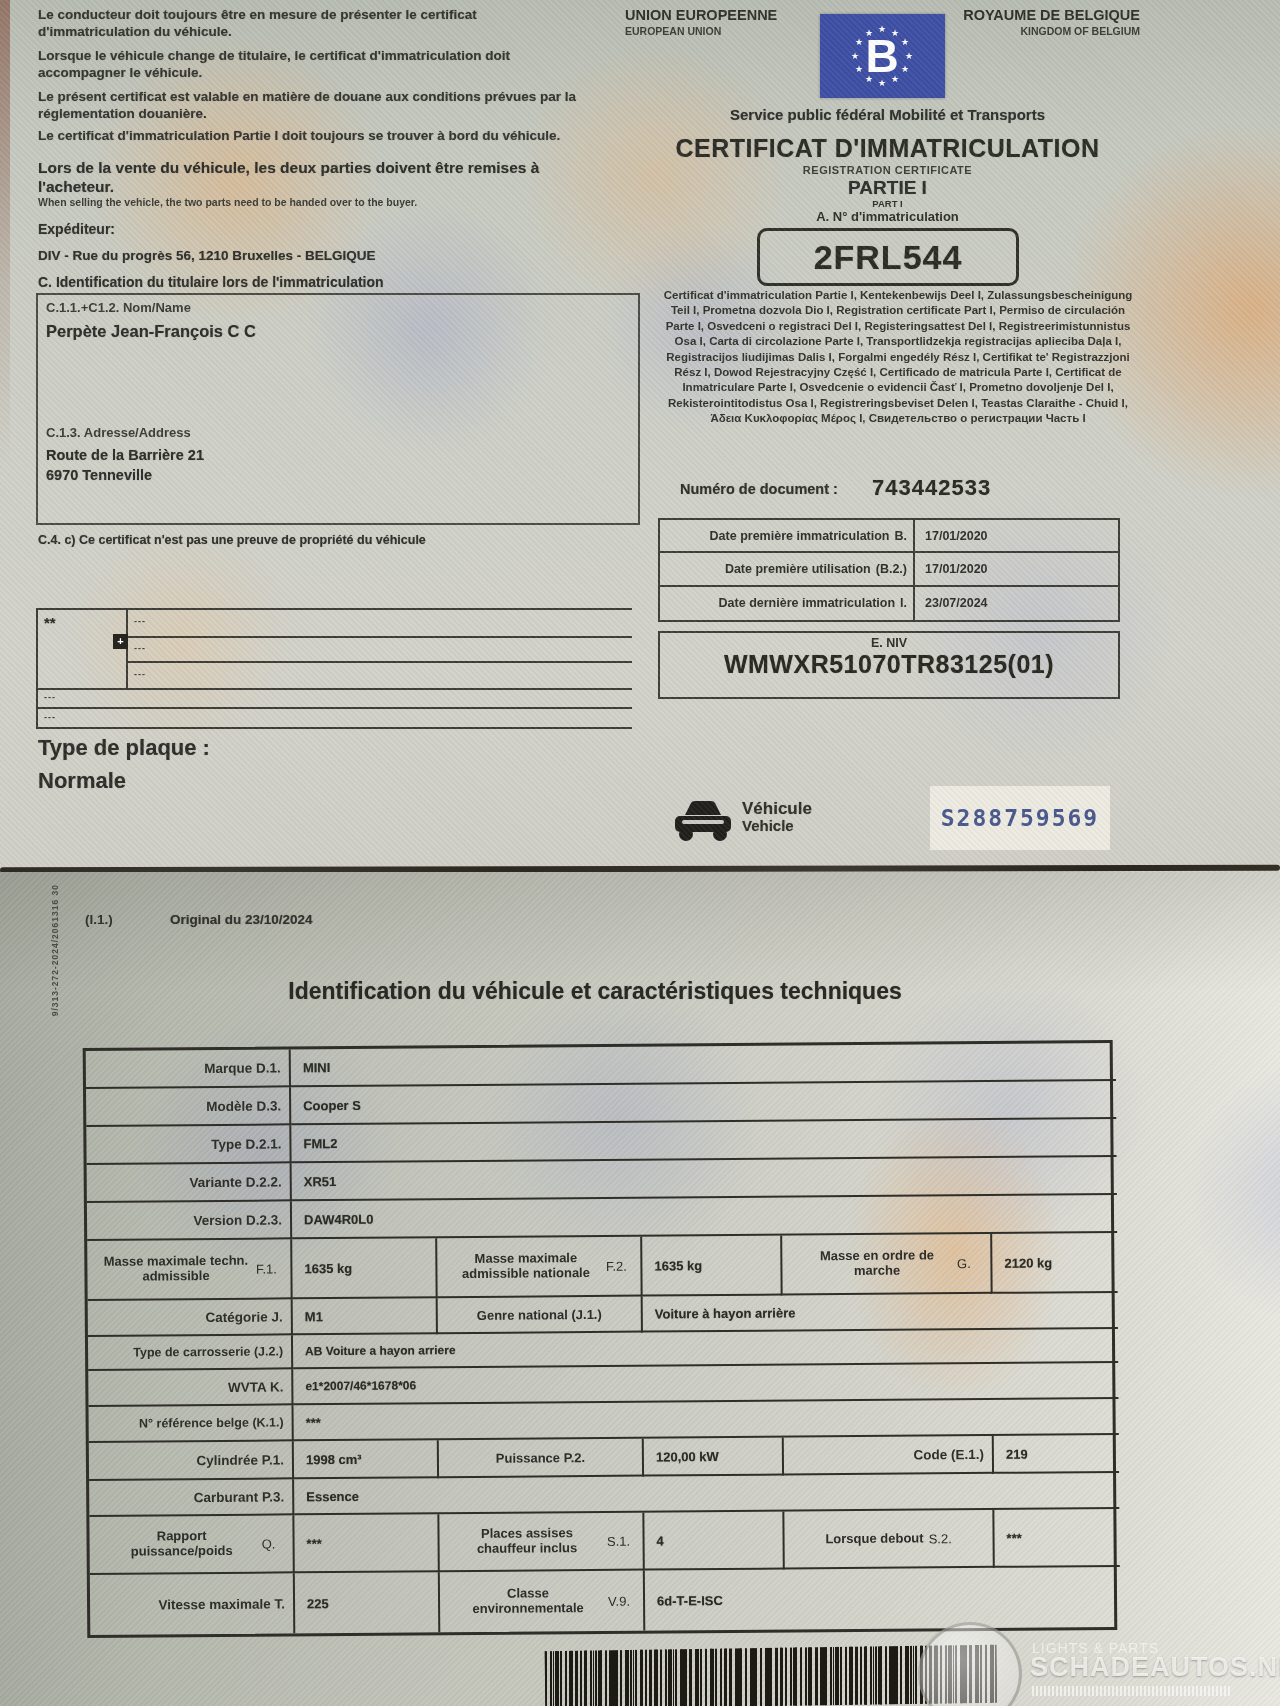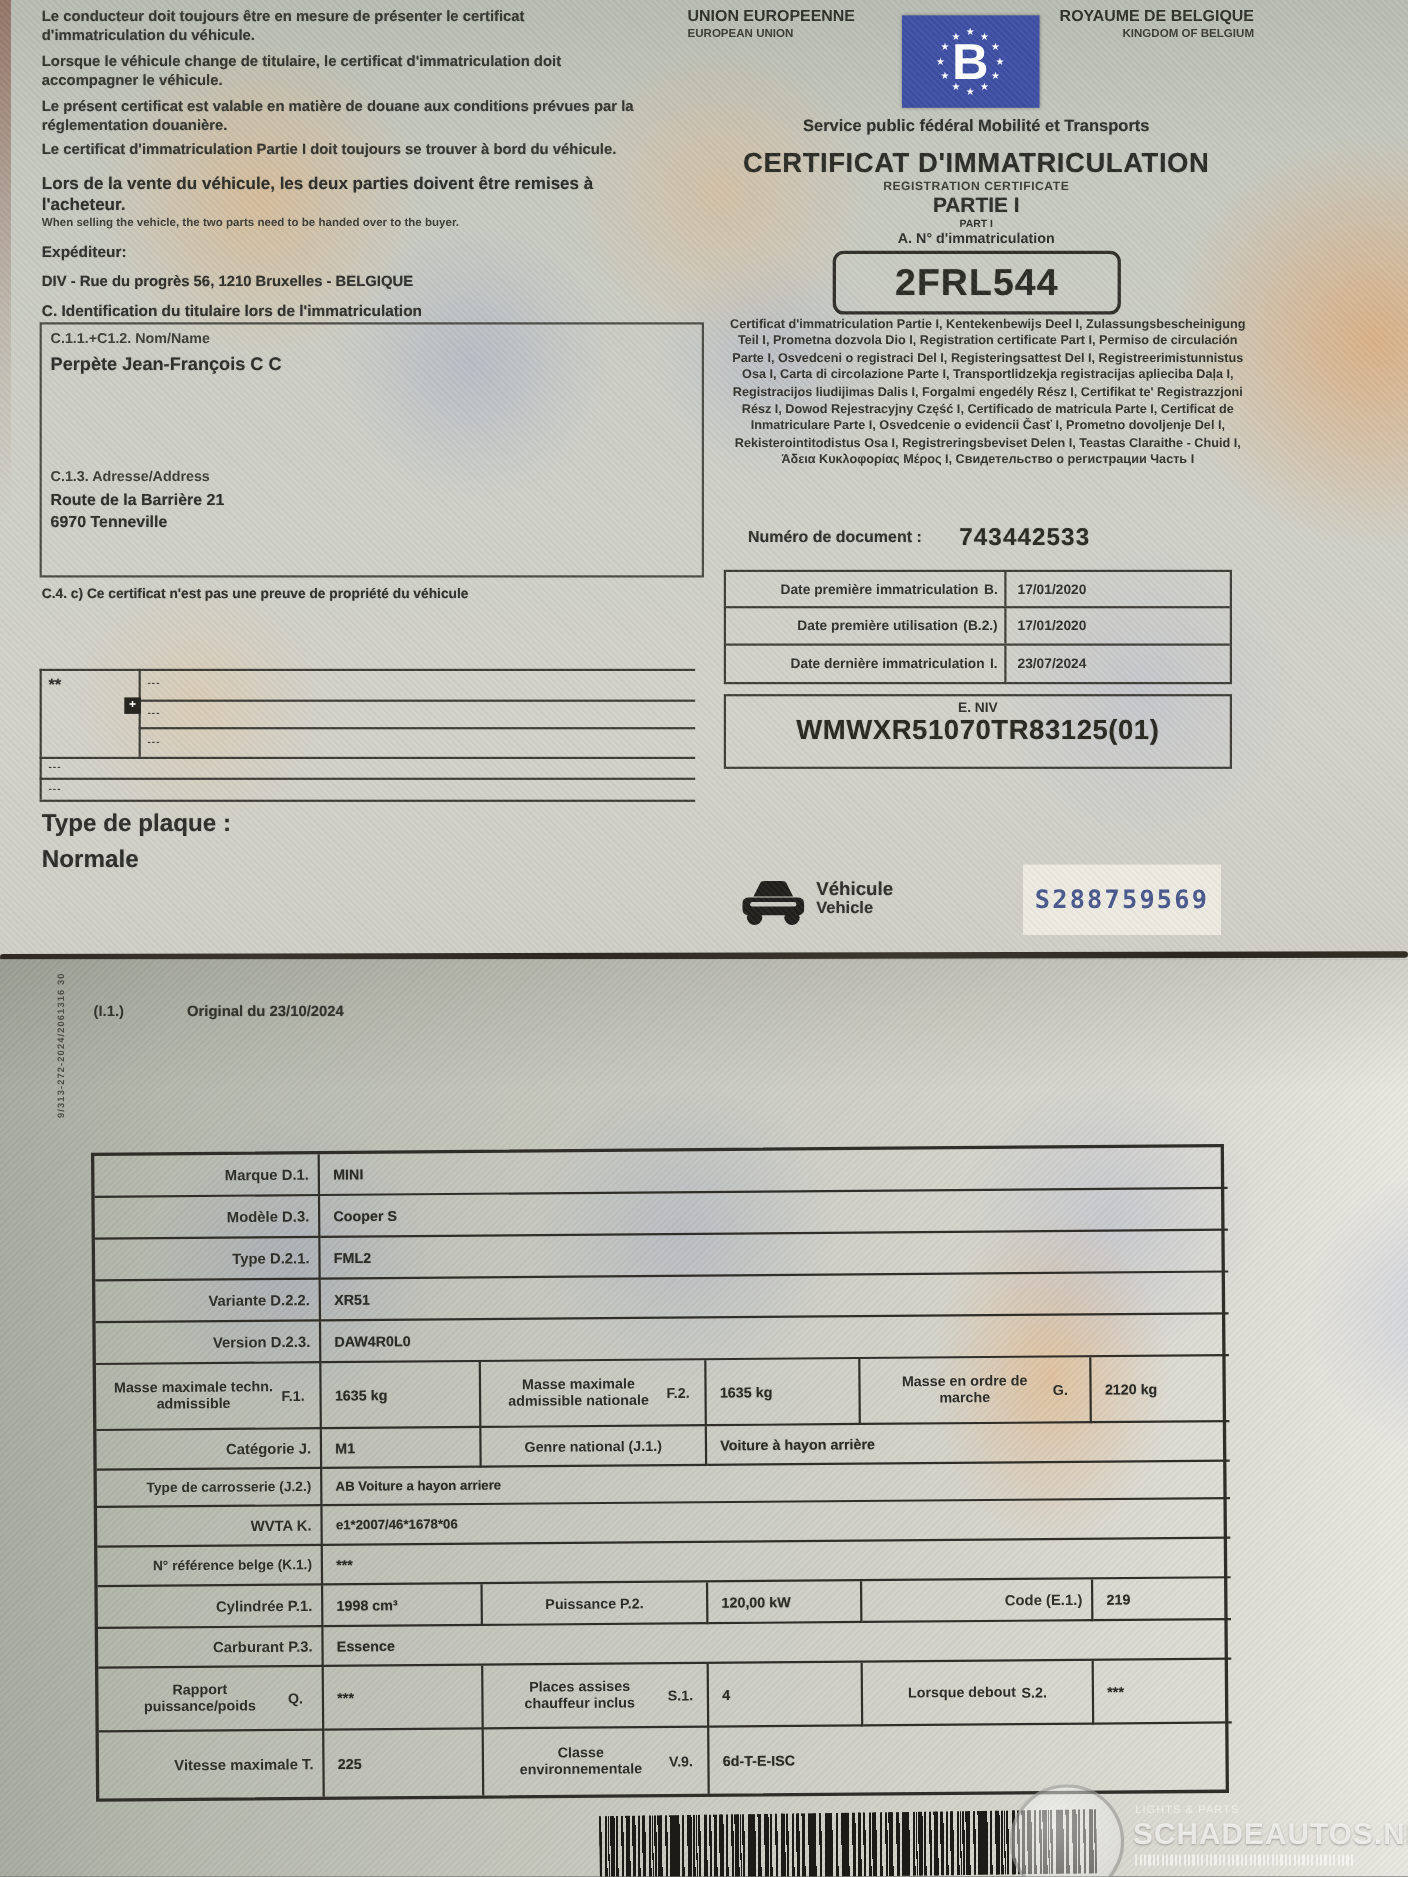--- a/index.html
+++ b/index.html
@@ -110,33 +110,33 @@
      transform:rotate(-.45deg);transform-origin:0 50%;}
   .vtable>div{border-right:2px solid #2f2e29;border-bottom:2px solid #2f2e29;box-sizing:border-box;
      display:flex;align-items:center;overflow:hidden;}
   .vtable>div.last{border-right:none;}
   .vtable>div.bot{border-bottom:none;}
   .lblc{justify-content:flex-end;text-align:right;padding:2px 8px 2px 4px;font-size:13.5px;font-weight:600;color:#30302a;}
   .valc{padding-left:12px;font-size:13px;font-weight:600;color:#2c2c26;}
   .ctr{justify-content:center;text-align:center;padding:2px 4px;font-size:13px;font-weight:600;}
   .wrapl{display:flex;align-items:center;gap:5px;}
   .wrapl .t{max-width:150px;line-height:1.15;}
-  .code{font-weight:700;}.s3{grid-column:span 3}.s5{grid-column:span 5}
+  .code{font-weight:400;}.s3{grid-column:span 3}.s5{grid-column:span 5}
 
   .barcode{left:545px;top:1648px;width:452px;height:58px;opacity:.95;transform:rotate(-.8deg);
      background:
        repeating-linear-gradient(90deg,#14110d 0 2px,rgba(0,0,0,0) 2px 5px),
        repeating-linear-gradient(90deg,#14110d 0 1px,rgba(0,0,0,0) 1px 8px),
        repeating-linear-gradient(90deg,rgba(0,0,0,0) 0 11px,#14110d 11px 14px);}
   .wm-circle{left:918px;top:1622px;width:104px;height:104px;border-radius:50%;
      background:radial-gradient(circle at 40% 35%, rgba(255,255,255,.55), rgba(210,210,205,.35));
      box-shadow:inset 0 0 0 3px rgba(90,90,85,.35);}
   .wm-text{left:1030px;top:1652px;font-size:27px;font-weight:700;color:rgba(250,250,248,.8);
      letter-spacing:1px;text-shadow:0 1px 2px rgba(60,60,55,.4);}
-  .wm-sub{left:1032px;top:1640px;font-size:10px;color:rgba(250,250,248,.65);letter-spacing:1px;}
+  .wm-sub{left:1032px;top:1640px;font-size:14px;color:rgba(250,250,248,.65);letter-spacing:1px;}
   .wm-bars{left:1032px;top:1686px;width:200px;height:10px;
      background:repeating-linear-gradient(90deg,rgba(255,255,255,.6) 0 2px,rgba(0,0,0,0) 2px 4px);}
 </style>
 </head>
 <body>
 
 <div class="page">
 
   <div class="top-doc">
     <div class="abs edge-l"></div>
@@ -268,20 +268,21 @@
     </div>
   </div>
 
   <div class="tear"></div>
 
   <div class="bot-doc"></div>
 
   <div class="abs sidecode">9/313-272-2024/2061316 30</div>
   <div class="abs i11" style="left:85px;top:912px;text-align:center;">(I.1.)</div>
   <div class="abs i11 soft" style="left:170px;top:912px;">Original du 23/10/2024</div>
+  <div class="abs btitle soft">Identification du véhicule et caractéristiques techniques</div>
 
   <div class="vtable abs">
 
     <div class="lblc">Marque D.1.</div>
     <div class="valc s5 last soft">MINI</div>
     <div class="lblc">Modèle D.3.</div>
     <div class="valc s5 last soft">Cooper S</div>
     <div class="lblc">Type D.2.1.</div>
     <div class="valc s5 last soft">FML2</div>
     <div class="lblc">Variante D.2.2.</div>

